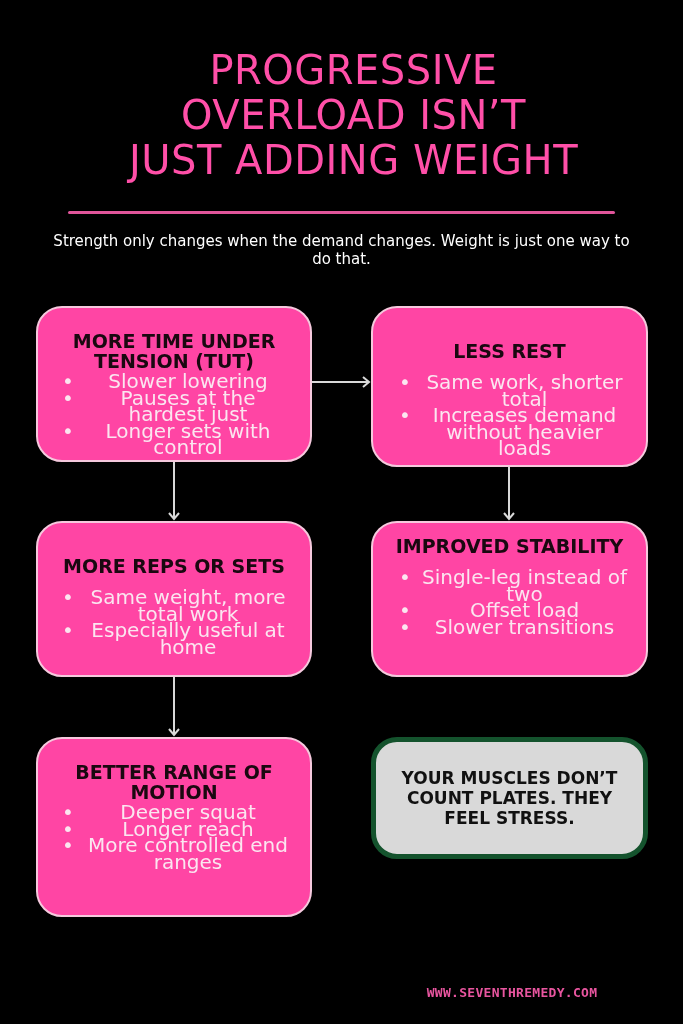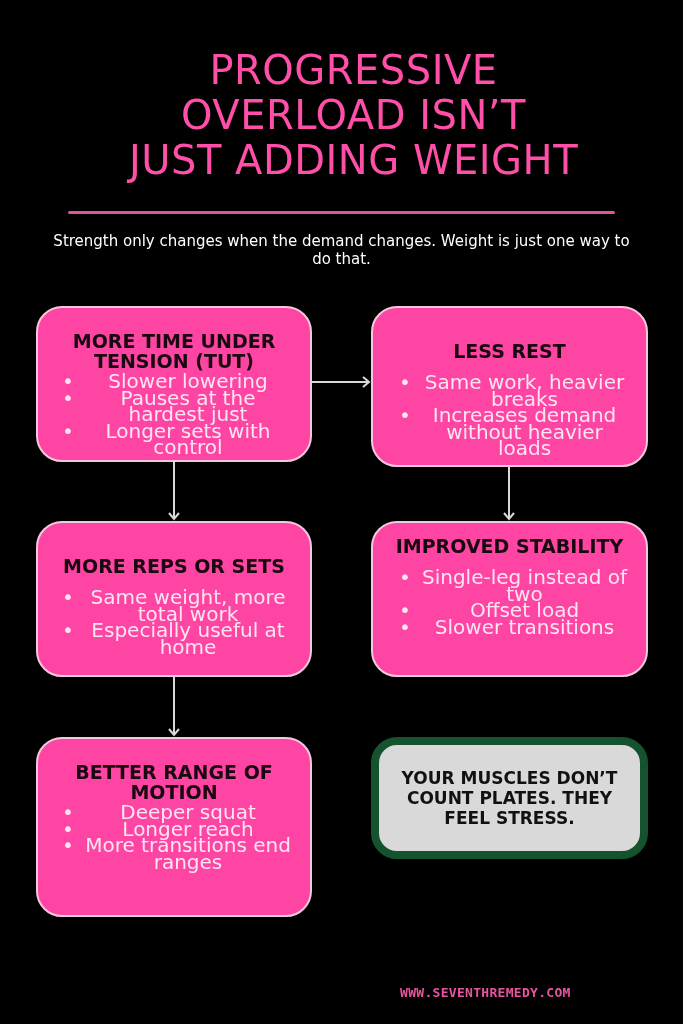--- a/index.html
+++ b/index.html
@@ -30,27 +30,27 @@
     }
     .box ul { margin: 6px 0 0 0; padding: 0 0 0 28px; list-style: none; }
     .box li {
       color: #fbe6f0; font-size: 20px; line-height: 16.5px; position: relative; text-align: center;
     }
     .box li::before {
       content: "\2022"; position: absolute; left: -18px; top: 0; color: #fbe6f0;
     }
     .callout {
       position: absolute; box-sizing: border-box; background: #d9d9d9;
-      border: 8px solid #14532d; border-radius: 26px;
+      border: 5px solid #14532d; border-radius: 26px;
       display: flex; align-items: center; justify-content: center; text-align: center;
       color: #111111; font-weight: bold; font-size: 17px; line-height: 20px; padding: 0 18px;
     }
     .connector { position: absolute; }
     .footer {
-      position: absolute; left: 400px; top: 985px; width: 224px; 
+      position: absolute; left: 400px; top: 985px; width: 224px; text-align: center;
       color: #e8559f; font-family: "DejaVu Sans Mono", "Liberation Mono", monospace;
       font-size: 13px; font-weight: bold; letter-spacing: 0.3px;
     }
   </style>
 </head>
 <body>
 
 <div class="title">
   <div>PROGRESSIVE</div>
   <div>OVERLOAD ISN’T</div>
@@ -83,21 +83,21 @@
   <ul style="margin-top:2px;">
     <li>Slower lowering</li>
     <li>Pauses at the hardest just</li>
     <li>Longer sets with control</li>
   </ul>
 </div>
 
 <div class="box" style="left:371px;top:306px;width:277px;height:161px;padding-top:33px;">
   <div class="box-title">LESS REST</div>
   <ul style="margin-top:13px;padding-left:30px;">
-    <li>Same work, heavier breaks</li>
+    <li>Same work, shorter total</li>
     <li>Increases demand without heavier loads</li>
   </ul>
 </div>
 
 <div class="box" style="left:36px;top:521px;width:276px;height:156px;padding-top:33px;">
   <div class="box-title">MORE REPS OR SETS</div>
   <ul style="margin-top:13px;">
     <li>Same weight, more total work</li>
     <li>Especially useful at home</li>
   </ul>
@@ -110,21 +110,21 @@
     <li>Offset load</li>
     <li>Slower transitions</li>
   </ul>
 </div>
 
 <div class="box" style="left:36px;top:737px;width:276px;height:180px;padding-top:23px;">
   <div class="box-title" style="padding:0 22px;">BETTER RANGE OF MOTION</div>
   <ul style="margin-top:2px;">
     <li>Deeper squat</li>
     <li>Longer reach</li>
-    <li>More transitions end ranges</li>
+    <li>More controlled end ranges</li>
   </ul>
 </div>
 
 <div class="callout" style="left:371px;top:737px;width:277px;height:122px;">
   <span>YOUR MUSCLES DON’T COUNT PLATES. THEY FEEL STRESS.</span>
 </div>
 
 <div class="footer">WWW.SEVENTHREMEDY.COM</div>
 
 </body></html>

